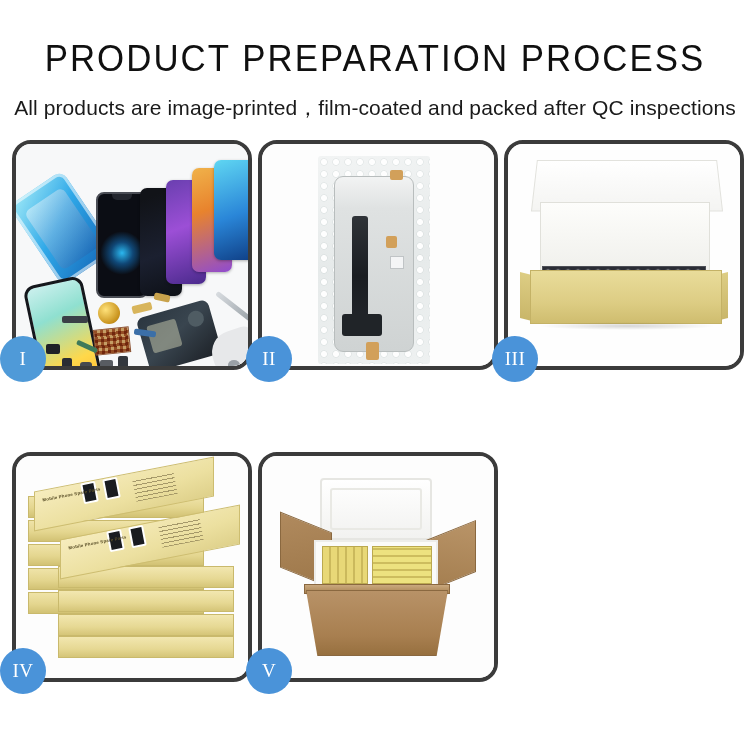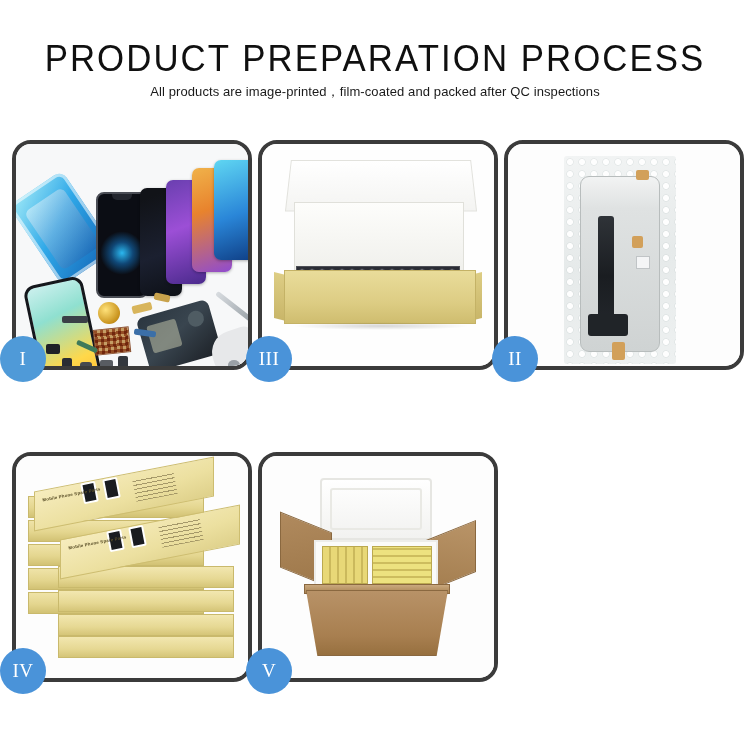--- a/index.html
+++ b/index.html
@@ -16,22 +16,22 @@
   .title {
     font-family:"Liberation Sans Narrow","Liberation Sans", sans-serif;
     font-size:37px;
     font-weight:400;
     letter-spacing:2.2px;
     color:#101010;
     line-height:42px;
     transform:scaleX(0.94);
   }
   .subtitle {
-    margin-top:2px;
-    font-size:13px;
+    margin-top:18px;
+    font-size:21px;
     font-weight:400;
     color:#1a1a1a;
     letter-spacing:0.1px;
     line-height:20px;
   }
 
   
   .grid {
     position:absolute;
     left:12px; top:140px;
@@ -449,45 +449,45 @@
       <div class="spk s7"></div>
       <div class="spk s8"></div>
       <div class="spk s9"></div>
       <div class="spk s10"></div>
       <div class="spk s11"></div>
     </div>
     <div class="badge b1">I</div>
   </div>
 
   <div class="panel">
+    <div class="panel-inner p2">
+      <div class="bag">
+        <div class="screen-in-bag"></div>
+        <div class="flex-cable"></div>
+        <div class="chip-w"></div>
+        <div class="tape t1"></div>
+        <div class="tape t2"></div>
+        <div class="tape t3"></div>
+
+      </div>
+    </div>
+    <div class="badge">II</div>
+  </div>
+
+  <div class="panel">
     <div class="panel-inner p3">
       <div class="lid3"></div>
       <div class="lid3-face"></div>
       <div class="box3-left-flap"></div>
       <div class="box3-right-flap"></div>
       <div class="box3-inner"></div>
       <div class="box3-body"></div>
       <div class="shadow3"></div>
     </div>
     <div class="badge">III</div>
-  </div>
-
-  <div class="panel">
-    <div class="panel-inner p2">
-      <div class="bag">
-        <div class="screen-in-bag"></div>
-        <div class="flex-cable"></div>
-        <div class="chip-w"></div>
-        <div class="tape t1"></div>
-        <div class="tape t2"></div>
-        <div class="tape t3"></div>
-
-      </div>
-    </div>
-    <div class="badge">II</div>
   </div>
 
   <div class="panel">
     <div class="panel-inner p4">
       <div class="stack">
         <div class="sbox sb1"></div>
         <div class="sbox sb2"></div>
         <div class="sbox sb3"></div>
         <div class="sbox sb4"></div>
         <div class="sbox sb5"></div>

